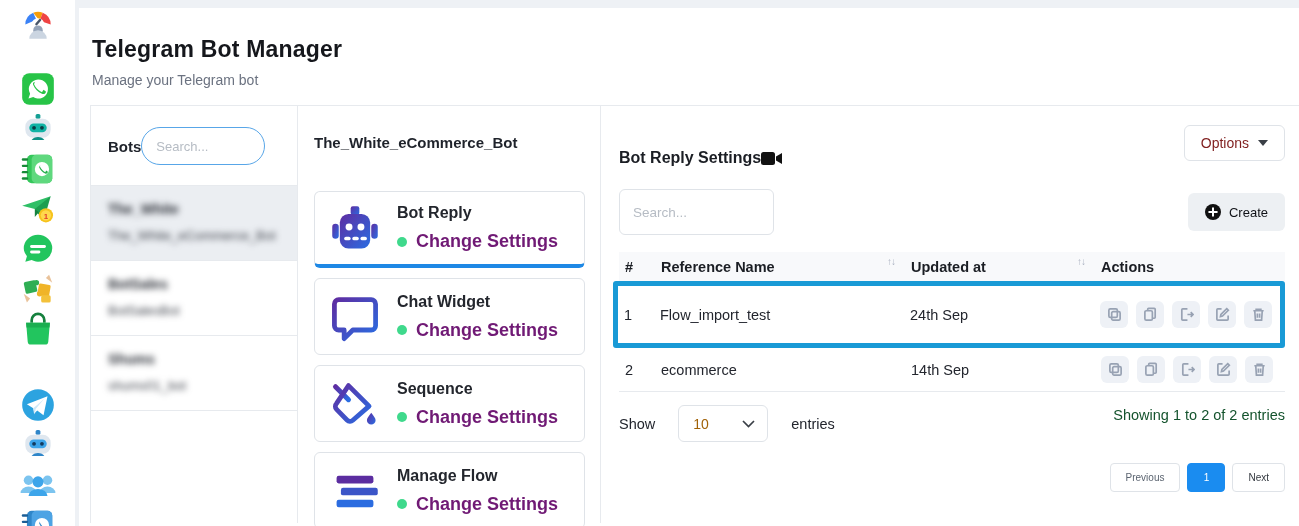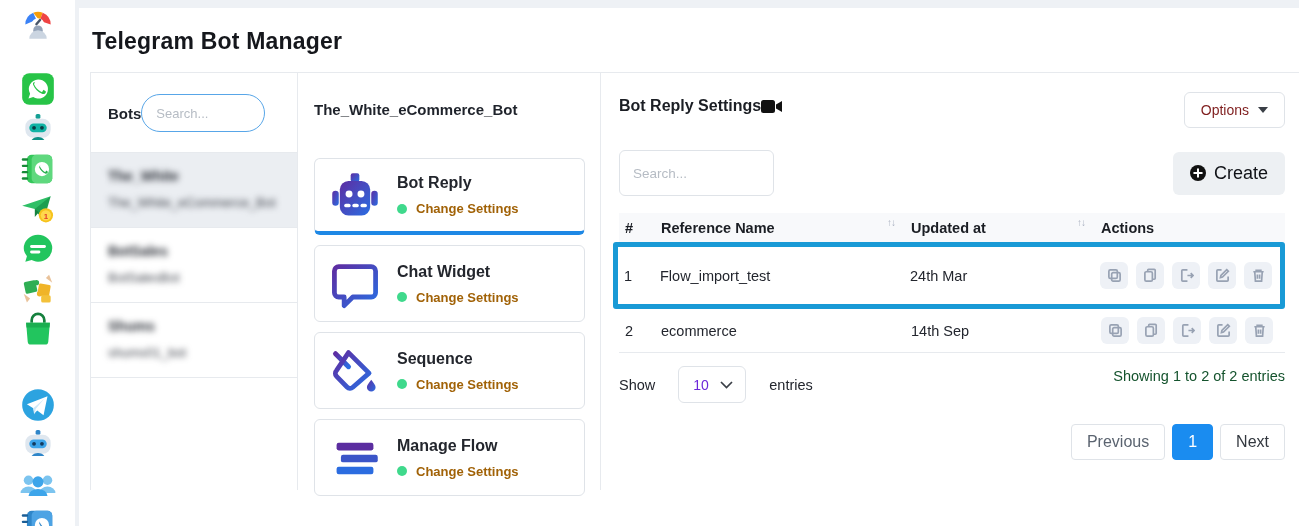--- a/index.html
+++ b/index.html
@@ -7,21 +7,21 @@
   .screen { position:relative; width:1299px; height:526px; overflow:hidden; background:#eef1f5; }
 
   
   .sidebar { position:absolute; left:0; top:0; width:75px; height:526px; background:#fff; display:flex; flex-direction:column; align-items:center; z-index:5; }
   .side-icon { width:38px; height:38px; display:flex; align-items:center; justify-content:center; cursor:pointer; flex:0 0 auto; }
   .side-icon svg { width:38px; height:38px; }
   .mt4{margin-top:4px;} .mt28{margin-top:28px;} .mt2{margin-top:2px;} .mt38{margin-top:38px;}
 
   
   .main-card { position:absolute; left:79px; top:8px; width:1220px; height:518px; background:#fff; }
-  .page-head { padding:20px 0 0 13px; }
+  .page-head { padding:20px 0 0 13px;margin-top:8px; }
   .page-title { font-size:23px; font-weight:700; color:#15171c; letter-spacing:.2px; }
   .page-subtitle { margin-top:9px; font-size:14px; color:#6b7280; }
 
   .panels { display:flex; margin-left:11px; margin-top:17px; border-top:1px solid #e7eaee; border-left:1px solid #e7eaee; height:418px; }
 
   
   .bots-panel { width:207px; border-right:1px solid #e7eaee; display:flex; flex-direction:column; }
   .bots-head { display:flex; align-items:center; padding:21px 14px 20px 17px; }
   .bots-label { font-size:15px; font-weight:700; color:#1f232b; }
   .bots-search { width:124px; height:38px; border:1.5px solid #58a6e8; border-radius:19px; padding:0 14px; font-size:13px; color:#333; outline:none; font-family:inherit; }
@@ -35,55 +35,55 @@
 
   
   .bot-panel { width:303px; border-right:1px solid #e7eaee; padding:16px 15px 0 16px; }
   .bot-panel-title { font-size:15px; font-weight:700; color:#1f232b; margin:12px 0 40px 0; }
   .module-card { display:flex; align-items:center; gap:16px; border:1px solid #dfe3e8; border-radius:6px; padding:5px 14px; margin-bottom:10px; height:77px; background:#fff; cursor:pointer; }
   .module-card.active { border-bottom:4px solid #1e88e5; }
   .module-icon { width:52px; height:52px; flex:0 0 auto; display:flex; align-items:center; justify-content:center; }
   .module-label { font-size:16px; font-weight:700; color:#23262d; }
   .module-status { display:flex; align-items:center; gap:9px; margin-top:9px; }
   .status-dot { width:10px; height:10px; border-radius:50%; background:#3fd98c; }
-  .status-link { font-size:13px; font-weight:700; color:#a16207; cursor:pointer; }
+  .status-link { font-size:18px; font-weight:700; color:#701a75; cursor:pointer; }
 
   
   .settings-panel { flex:1; padding:19px 14px 0 18px; }
   .settings-head { display:flex; align-items:flex-start; justify-content:space-between; }
-  .settings-title-wrap { display:flex; align-items:center; gap:0; margin-top:5px; }
+  .settings-title-wrap { display:flex; align-items:center; gap:0; margin-top:24px; }
   .settings-title { font-size:16px; font-weight:700; color:#1b1e24; }
   .options-btn { display:flex; align-items:center; gap:9px; background:#fff; border:1px solid #dfe3e8; border-radius:6px; padding:9px 16px; font-size:14px; color:#7f1d1d; cursor:pointer; font-family:inherit; }
   .caret-down { width:0; height:0; border-left:5px solid transparent; border-right:5px solid transparent; border-top:6px solid #3a3f46; }
 
   .settings-toolbar { display:flex; align-items:center; justify-content:space-between; margin-top:22px; }
   .settings-search { width:155px; height:46px; border:1px solid #dfe3e8; border-radius:6px; padding:0 13px; font-size:13.5px; color:#333; outline:none; font-family:inherit; }
   .settings-search::placeholder { color:#b6bcc4; }
-  .create-btn { display:flex; align-items:center; gap:8px; background:#edf0f3; border:none; border-radius:6px; padding:11px 17px; font-size:18px; color:#101217; cursor:pointer; font-family:inherit; }
+  .create-btn { display:flex; align-items:center; gap:8px; background:#edf0f3; border:none; border-radius:6px; padding:11px 17px; font-size:13px; color:#101217; cursor:pointer; font-family:inherit; }
 
   .grid-row { display:grid; grid-template-columns:36px 250px 190px 1fr; align-items:center; }
   .table-head { margin-top:17px; background:#f8f9fb; padding:7px 0 6px 6px; }
   .th { font-size:14.5px; font-weight:700; color:#1b1e24; display:flex; align-items:flex-start; }
   .sort-glyph { margin-left:auto; margin-right:16px; font-size:10px; color:#a8b0bf; letter-spacing:-1px; position:relative; top:-3px; }
 
   .hl-box { border:5px solid #199ad6; border-radius:3px; margin-left:-6px; }
   .hl-box .grid-row { padding:15px 0 15px 6px; }
   .row2 { padding:8px 0 8px 6px; border-bottom:1px solid #e7eaee; }
   .td { font-size:14.5px; color:#23262e; }
   .actions-cell { display:flex; gap:8px; }
   .action-btn { width:28px; height:27px; background:#eef1f6; border:none; border-radius:6px; display:flex; align-items:center; justify-content:center; cursor:pointer; }
   .action-btn svg { width:15px; height:15px; stroke:#98a2b3; fill:none; stroke-width:1.8; }
 
   .table-footer { display:flex; align-items:center; justify-content:space-between; margin-top:13px; }
   .show-wrap { display:flex; align-items:center; gap:23px; font-size:14.5px; color:#23262e; }
-  .page-size-select { display:flex; align-items:center; justify-content:space-between; width:68px; height:37px; border:1px solid #dfe3e8; border-radius:6px; padding:0 12px 0 14px; font-size:14px; color:#6d28d9; cursor:pointer; background:#fff; }
+  .page-size-select { display:flex; align-items:center; justify-content:space-between; width:90px; height:37px; border:1px solid #dfe3e8; border-radius:6px; padding:0 12px 0 14px; font-size:14px; color:#a16207; cursor:pointer; background:#fff; }
   .entries-summary { font-size:14.5px; color:#14532d; align-self:flex-start; margin-top:2px; }
 
   .pagination { display:flex; justify-content:flex-end; gap:7px; margin-top:21px; }
-  .page-btn { border:1px solid #dfe3e8; background:#fff; border-radius:4px; padding:8px 15px; font-size:16px; color:#5b6470; cursor:pointer; font-family:inherit; }
+  .page-btn { border:1px solid #dfe3e8; background:#fff; border-radius:4px; padding:8px 15px; font-size:10px; color:#5b6470; cursor:pointer; font-family:inherit; }
   .page-btn.next { color:#33383f; }
   .page-btn.current { background:#1a8cf0; border-color:#1a8cf0; color:#fff; padding:8px 15px; min-width:38px; text-align:center; }
 </style>
 </head>
 <body>
 
 <div class="screen">
 
   <svg width="0" height="0" style="position:absolute">
     <defs>
@@ -210,20 +210,21 @@
           </g>
           <circle cx="29" cy="24" r="9" fill="#fff"></circle>
           <path d="M26 20c2 5 5 7 7 8l1.5-2 2 1.5c0 2-2 3-3.5 2.3-3.4-1.5-6-4.2-7.3-7.3-.6-1.5.3-2.8 2.3-2.5z" fill="#2f86c9"></path>
         </svg>
     </div>
   </aside>
 
   <main class="main-card">
     <header class="page-head">
       <h1 class="page-title">Telegram Bot Manager</h1>
+      <p class="page-subtitle">Manage your Telegram bot</p>
     </header>
 
     <div class="panels">
 
       <section class="bots-panel">
         <div class="bots-head">
           <span class="bots-label">Bots</span>
           <input class="bots-search" type="text" placeholder="Search..." style="">
         </div>
         <div class="bot-list">
@@ -360,21 +361,21 @@
               <span>Updated at</span>
               <span class="sort-glyph">↑↓</span>
             </span>
           <span class="th">Actions</span>
         </div>
 
         <div class="hl-box">
           <div class="grid-row">
             <span class="td">1</span>
             <span class="td">Flow_import_test</span>
-            <span class="td">24th Mar</span>
+            <span class="td">24th Sep</span>
             <span class="actions-cell">
               <button class="action-btn">
                   <svg viewBox="0 0 16 16">
                     <rect x="5" y="5" width="9" height="9" rx="1.5"></rect>
                     <rect x="2" y="2" width="9" height="9" rx="1.5"></rect>
                   </svg>
                 </button>
               <button class="action-btn">
                   <svg viewBox="0 0 16 16">
                     <rect x="2" y="4" width="8" height="10" rx="1.5"></rect>

